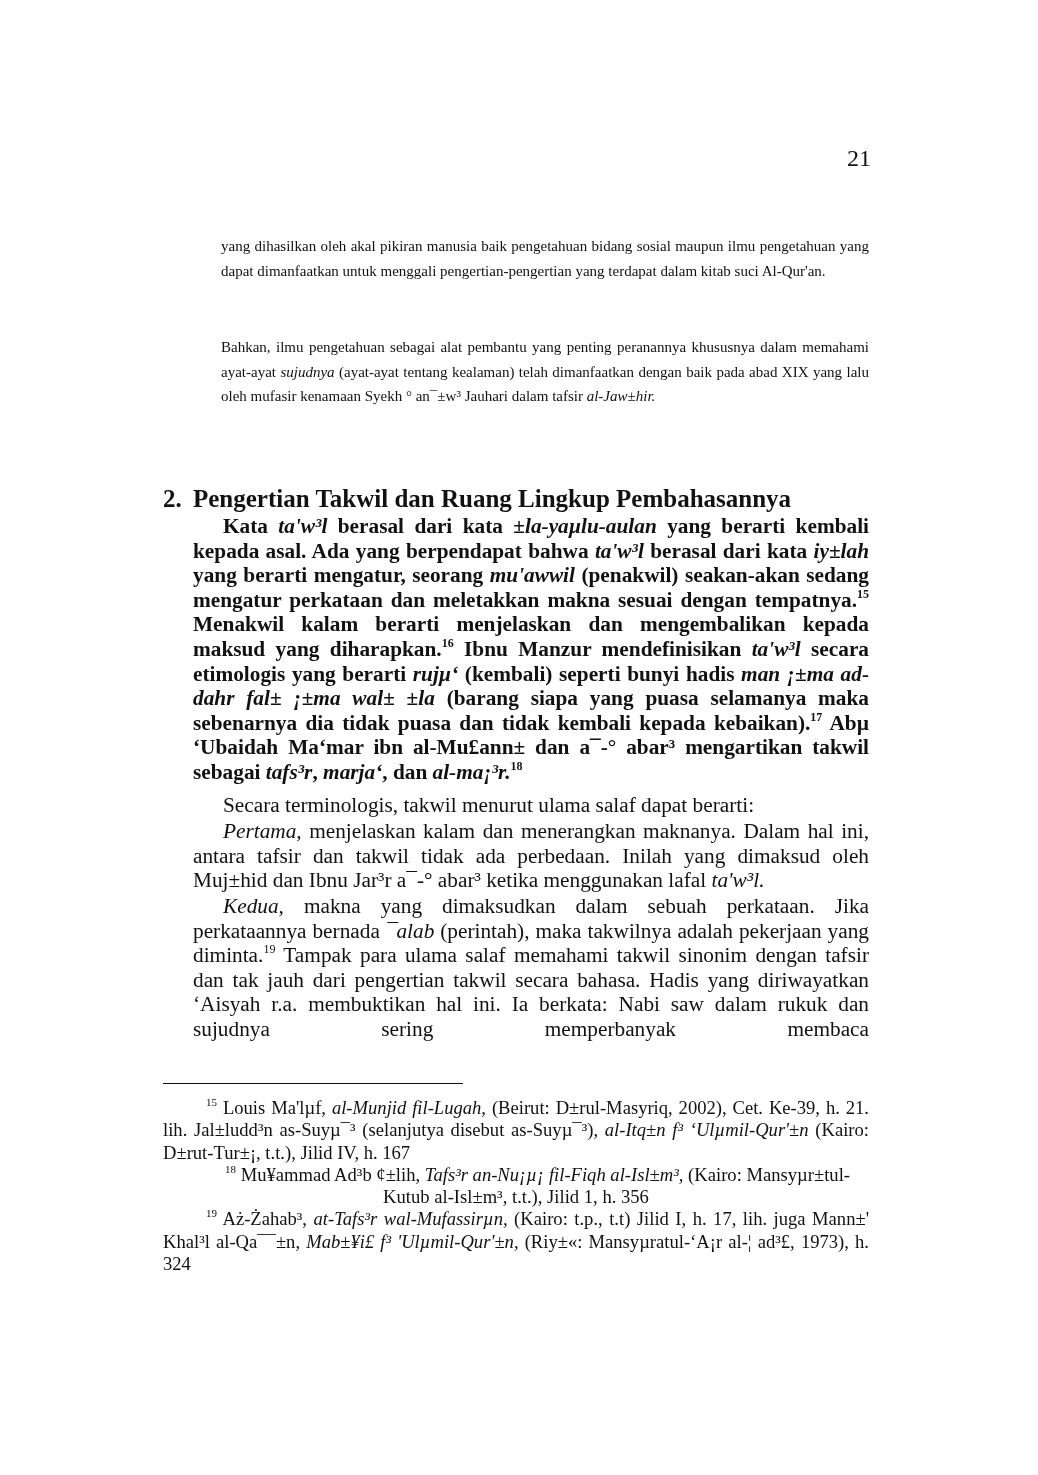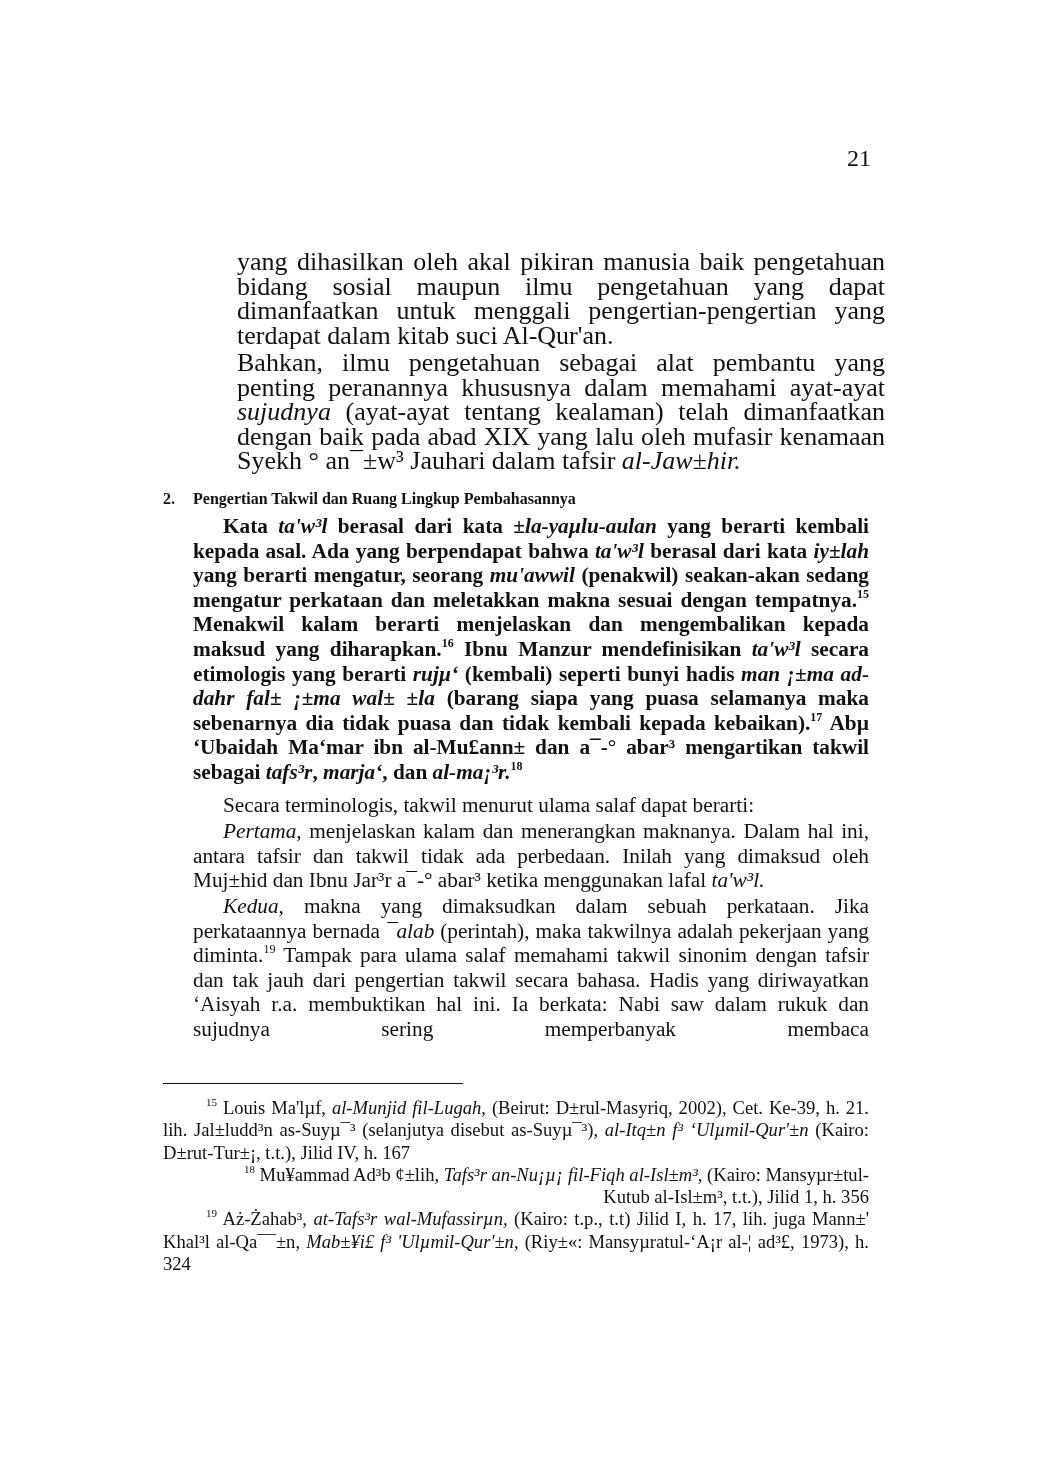--- a/index.html
+++ b/index.html
@@ -5,28 +5,28 @@
   html, body { margin: 0; padding: 0; background: #ffffff; }
   body {
     width: 1038px; height: 1475px; position: relative; overflow: hidden;
     font-family: "Liberation Serif", serif; color: #111;
   }
   .page-number {
     position: absolute; top: 145px; left: 845px; width: 26px;
     font-size: 24px; text-align: right;
   }
   .para {
-    position: absolute; font-size: 26px; line-height: 24.6px;
-    text-align: justify; margin: 16px;
+    position: absolute; font-size: 15px; line-height: 24.6px;
+    text-align: justify; margin: 0;
   }
   .p1 { top: 234px; left: 221px; width: 648px; }
   .p2 { top: 335px; left: 221px; width: 648px; }
   .heading {
     position: absolute; top: 486px; left: 163px; width: 710px;
-    font-size: 16px; font-weight: bold; line-height: 26px; margin: 0;
+    font-size: 25px; font-weight: bold; line-height: 26px; margin: 0;
   }
   .heading .num { display: inline-block; width: 30px; }
   .body-block { position: absolute; left: 193px; width: 676px; font-size: 21.3px; line-height: 24.6px; }
   .b1 { top: 514px; font-weight: bold; }
   .b2 { top: 793px; }
   .b3 { top: 819px; }
   .b4 { top: 894px; }
   .body-block p { margin: 0; text-align: justify; text-indent: 30px; }
   i { font-style: italic; }
   sup { font-size: 12px; line-height: 0; vertical-align: 9px; }
@@ -64,17 +64,17 @@
   </div>
 
   <div class="body-block b4">
     <p style="text-align-last: justify;"><i>Kedua,</i><span> makna yang dimaksudkan dalam sebuah perkataan. Jika perkataannya bernada </span><i>¯alab</i><span> (perintah), maka takwilnya adalah pekerjaan yang diminta.</span><sup>19</sup><span> Tampak para ulama salaf memahami takwil sinonim dengan tafsir dan tak jauh dari pengertian takwil secara bahasa. Hadis yang diriwayatkan ‘Aisyah r.a. membuktikan hal ini. Ia berkata: Nabi saw dalam rukuk dan sujudnya sering memperbanyak membaca</span></p>
   </div>
 
   <div class="rule"></div>
 
   <div class="footnotes">
     <p><sup>15</sup><span> Louis Ma'lµf, </span><i>al-Munjid fil-Lugah,</i><span> (Beirut: D±rul-Masyriq, 2002), Cet. Ke-39, h. 21. lih. Jal±ludd³n as-Suyµ¯³ (selanjutya disebut as-Suyµ¯³), </span><i>al-Itq±n f³ ‘Ulµmil-Qur'±n</i><span> (Kairo: D±rut-Tur±¡, t.t.), Jilid IV, h. 167</span></p>
-    <p style="text-align: right;"><sup>18</sup><span> Mu¥ammad Ad³b ¢±lih, </span><i>Tafs³r an-Nu¡µ¡ fil-Fiqh al-Isl±m³,</i><span> (Kairo: Mansyµr±tul-Kutub al-Isl±m³, t.t.), Jilid 1, h. 356</span></p>
+    <p style="text-align: center;"><sup>18</sup><span> Mu¥ammad Ad³b ¢±lih, </span><i>Tafs³r an-Nu¡µ¡ fil-Fiqh al-Isl±m³,</i><span> (Kairo: Mansyµr±tul-Kutub al-Isl±m³, t.t.), Jilid 1, h. 356</span></p>
     <p><sup>19</sup><span> Aż-Żahab³, </span><i>at-Tafs³r wal-Mufassirµn,</i><span> (Kairo: t.p., t.t) Jilid I, h. 17, lih. juga Mann±' Khal³l al-Qa¯¯±n, </span><i>Mab±¥i£ f³ 'Ulµmil-Qur'±n,</i><span> (Riy±«: Mansyµratul-‘A¡r al-¦ ad³£, 1973), h. 324</span></p>
   </div>
 
 </div>
 
 </body></html>

